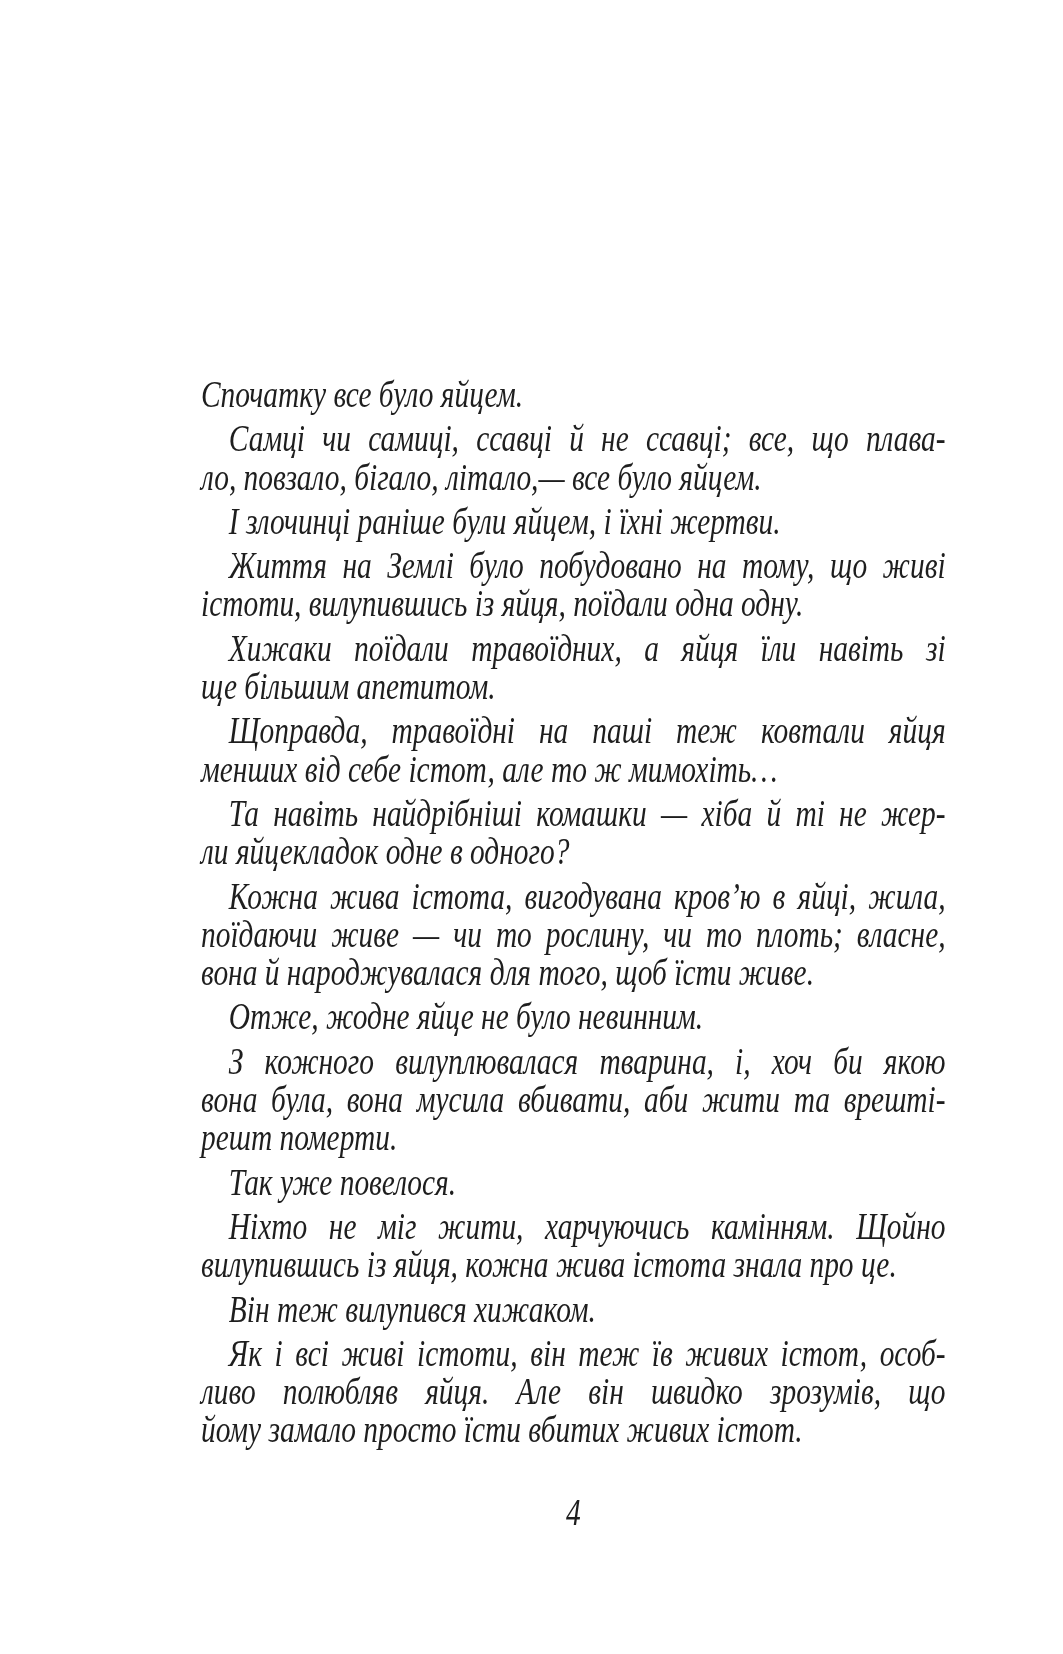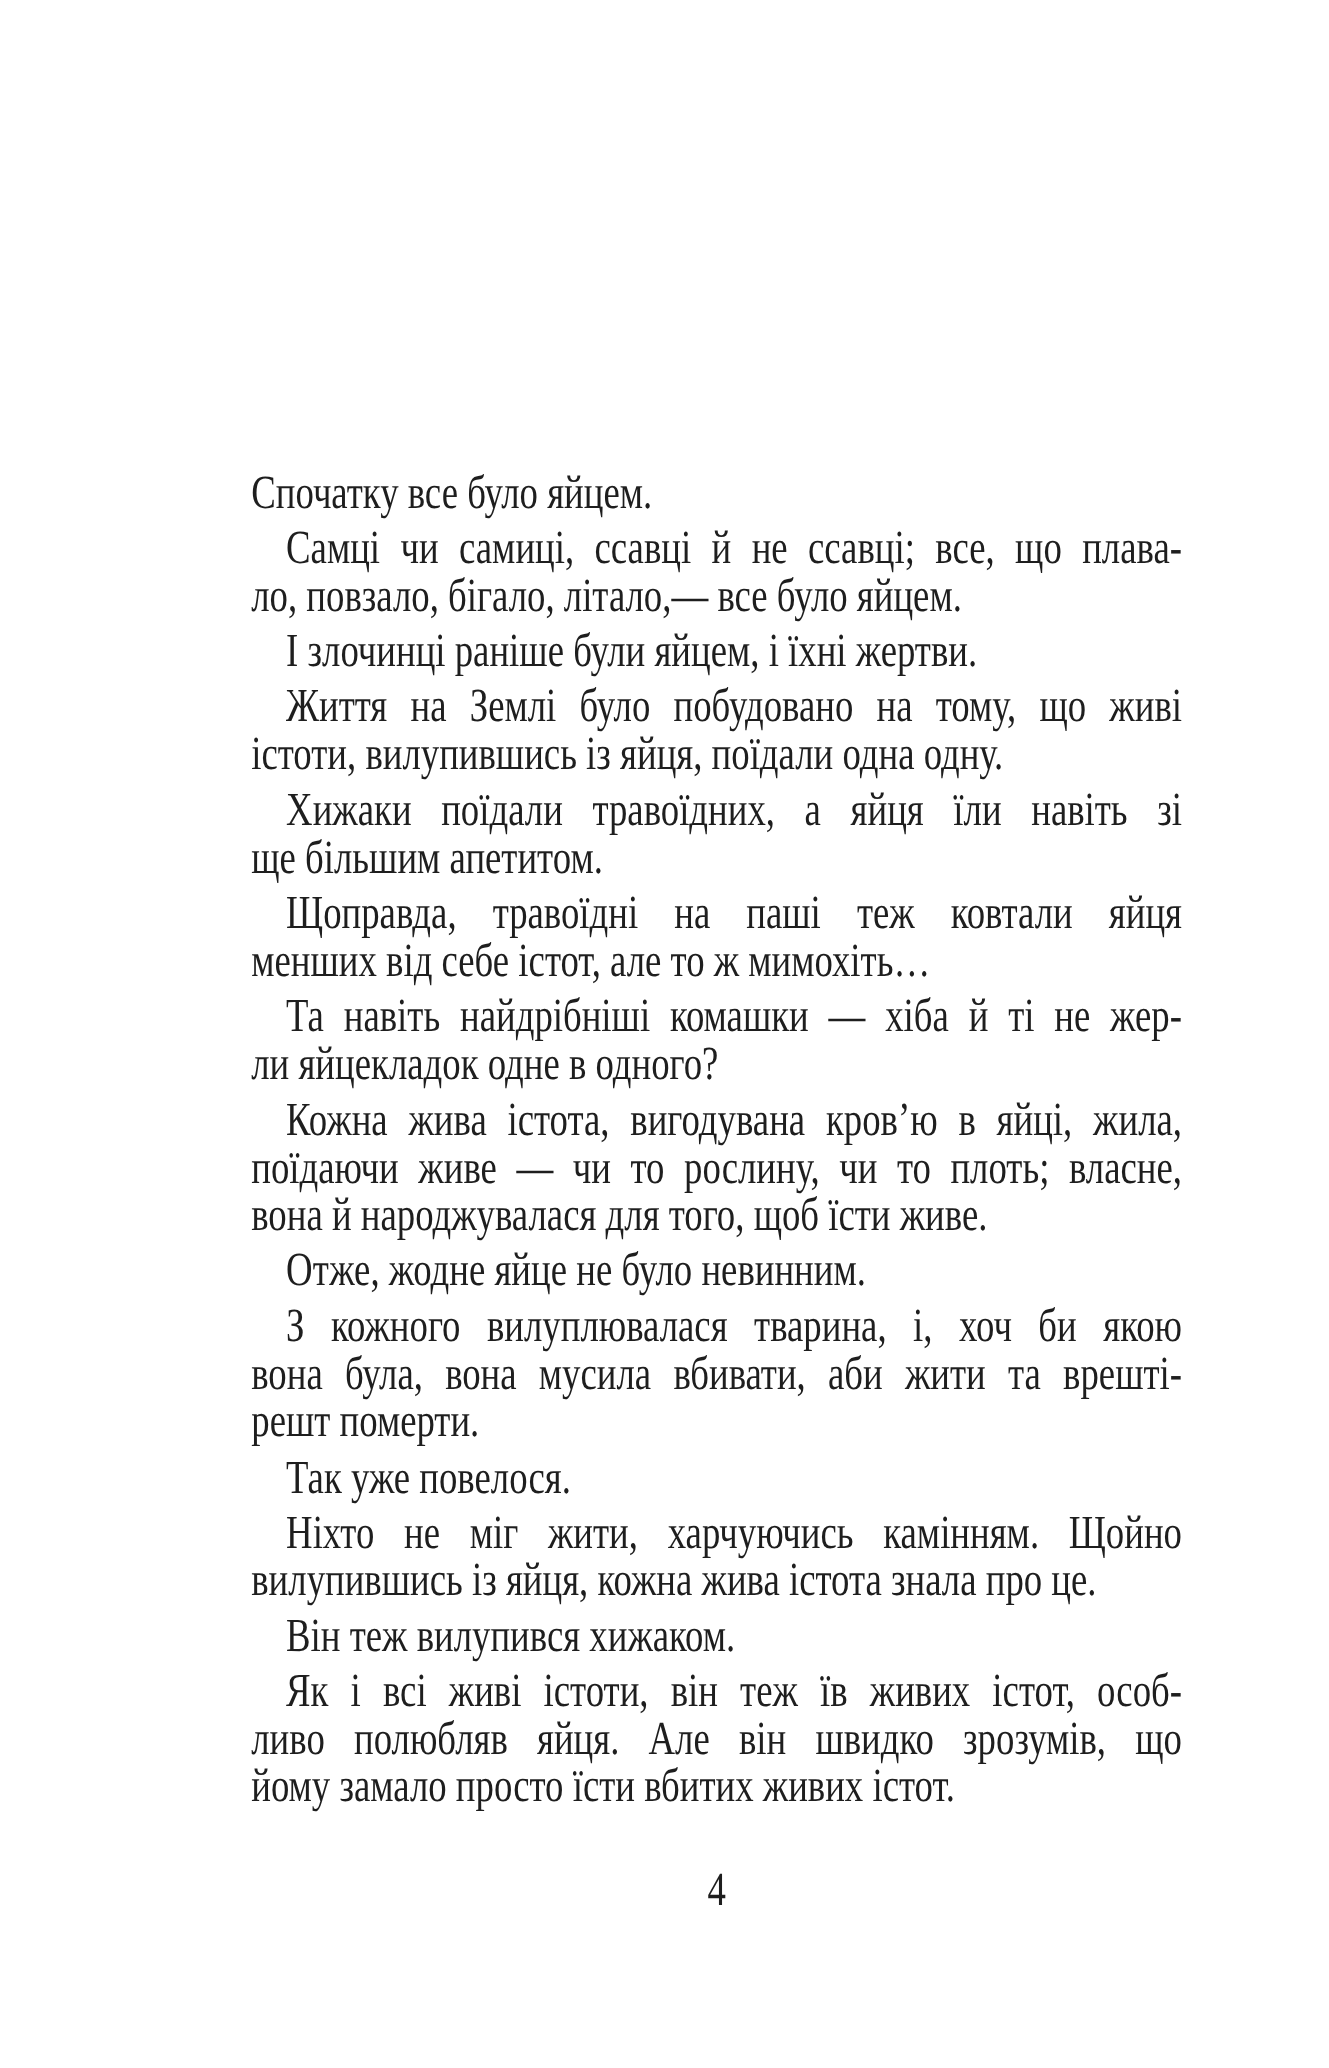--- a/index.html
+++ b/index.html
@@ -6,20 +6,21 @@
   body {
     width: 1063px; height: 1654px;
     background: #ffffff;
     font-family: "Liberation Serif", "DejaVu Serif", serif;
   }
   .page {
     position: relative;
     width: 1063px; height: 1654px;
     background: #ffffff;
     overflow: hidden;
+    font-style: italic;
   }
   
   .text-block {
     position: absolute;
     left: 201px; top: 375px;
     width: 962px;
     transform: scaleX(0.774);
     transform-origin: 0 0;
     font-size: 38px;
     line-height: 38.3px;

